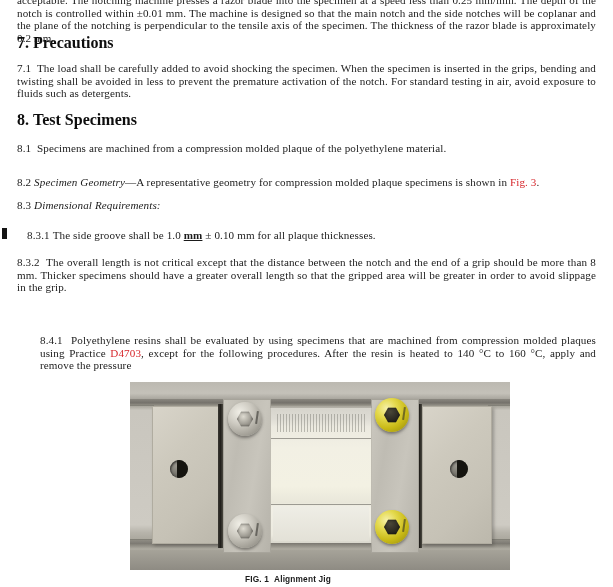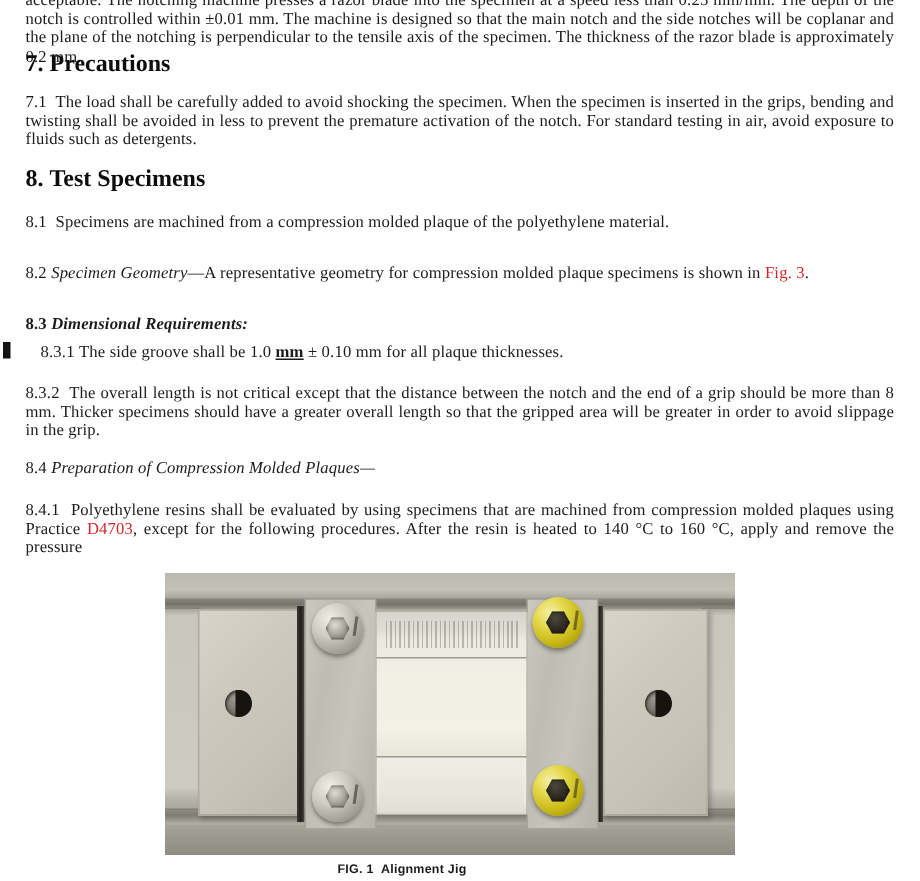--- a/index.html
+++ b/index.html
@@ -54,40 +54,40 @@
   
   #top-para {
     top: -6px;
   }
 
   #h7 { top: 36px; }
   #p71 { top: 62px; }
   #h8 { top: 113px; }
   #p81 { top: 142px; }
   #p82 { top: 176px; }
-  #p83 { top: 210px; font-weight: bold; }
+  #p83 { top: 199px; }
   #p831 { top: 229px; left: 27px; }
   #p832 { top: 256px; }
   #p84 { top: 306px; }
-  #p841 { top: 334px; }
+  #p841 { top: 334px; margin-left: 23px; }
 
   
   .change-bar {
     position: absolute;
     left: 2px;
     top: 228px;
     width: 5px;
     height: 11px;
     background: #141414;
   }
 
   
   .figure-wrap {
     position: absolute;
-    left: 110px;
+    left: 130px;
     top: 382px;
     width: 316px;
   }
   .photo {
     position: relative;
     width: 380px;
     height: 188px;
     overflow: hidden;
     background: #b9b6ae;
   }
@@ -314,25 +314,20 @@
     </p>
   </div>
 
   <div class="blk" id="p832">
     <p class="para">
       <span>8.3.2</span>&nbsp;
       <span>The overall length is not critical except that the distance between the notch and the end of a grip should be more than 8 mm. Thicker specimens should have a greater overall length so that the gripped area will be greater in order to avoid slippage in the grip.</span>
     </p>
   </div>
 
-  <div class="blk" id="p84">
-    <p class="para">
-      <span>8.4</span>&nbsp;<span class="ital">Preparation of Compression Molded Plaques—</span>
-    </p>
-  </div>
 
   <div class="blk" id="p841">
     <p class="para">
       <span>8.4.1</span>&nbsp;&nbsp;<span>Polyethylene resins shall be evaluated by using specimens that are machined from compression molded plaques using Practice </span><a class="red" href="#" style="text-decoration:none">D4703</a><span>, except for the following procedures. After the resin is heated to 140 °C to 160 °C, apply and remove the pressure</span>
     </p>
   </div>
 
   <div class="figure-wrap">
     <div class="photo">
       <div class="bg-plate"></div>

